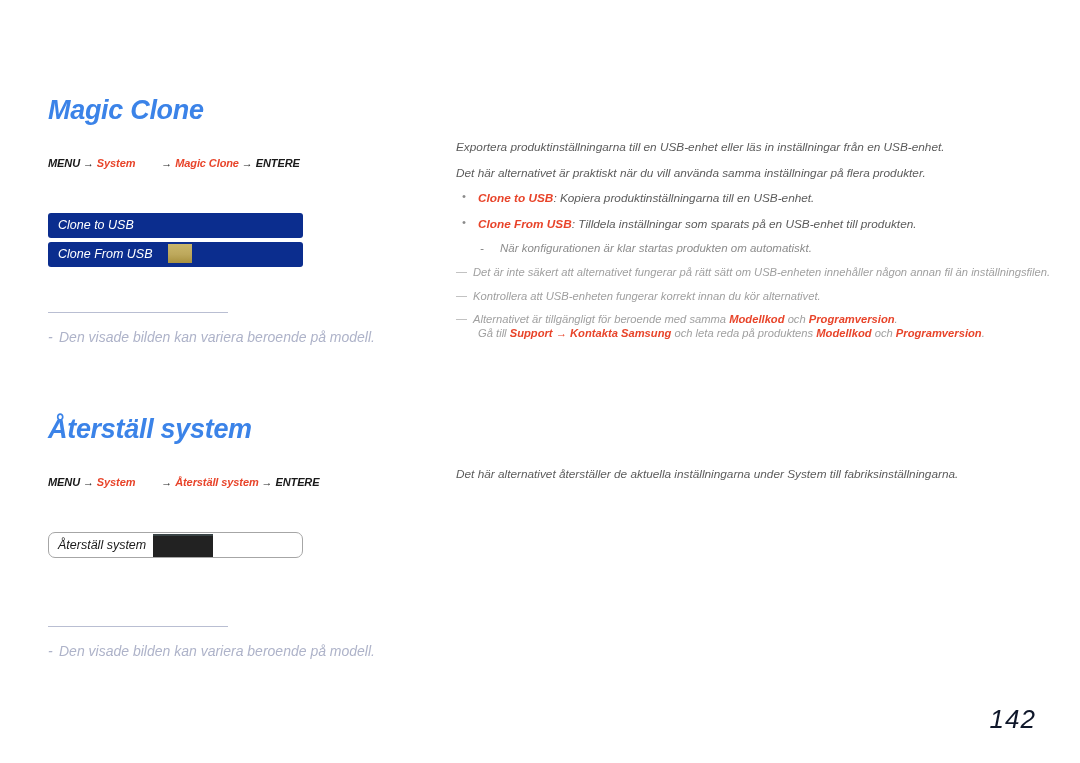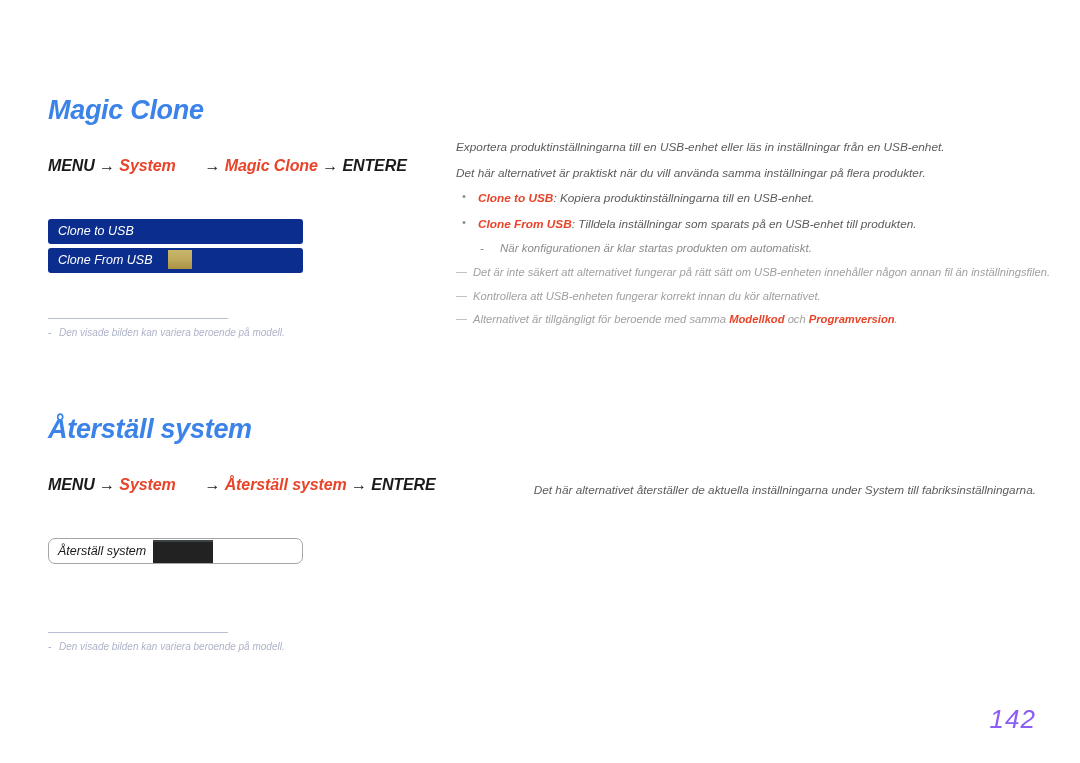--- a/index.html
+++ b/index.html
@@ -49,21 +49,21 @@
     font-size: 27px;
     font-weight: bold;
     letter-spacing: -0.3px;
     line-height: 1.1;
     margin: 0;
     white-space: nowrap;
   }
 
   
   .menu-path {
-    font-size: 16px;
+    font-size: 11px;
     font-weight: bold;
     color: #1a1a1a;
     margin-top: 31px;
     white-space: nowrap;
     letter-spacing: -0.1px;
   }
   .menu-path .accent { color: #e8442a; }
   .menu-path .arrow  { color: #1a1a1a; font-weight: normal; }
   .menu-path .gap    { display: inline-block; width: 20px; }
 
@@ -129,22 +129,22 @@
   }
 
   
   .footnote-rule {
     width: 180px;
     height: 1px;
     background: #b9bed2;
     margin-top: 45px;
   }
   .footnote {
-    margin-top: 8px;
-    font-size: 10px;
+    margin-top: 16px;
+    font-size: 14px;
     color: #aeb3c9;
     white-space: nowrap;
   }
   .footnote .dash {
     display: inline-block;
     width: 11px;
   }
 
   
   .body-line {
@@ -216,21 +216,21 @@
   }
   .note-cont strong { color: #e8442a; font-weight: bold; }
   .note-cont .arrow { color: #e8442a; font-weight: bold; }
 
   
   .page-number {
     position: absolute;
     right: 44px;
     bottom: 28px;
     font-size: 26px;
-    color: #8b5cf6;
+    color: #0f172a;
     letter-spacing: 1px;
   }
 </style>
 </head>
 <body>
 
 <div class="page">
 
   <div class="section" style="top:96px;">
 
@@ -291,20 +291,23 @@
       <div class="note-line">
         <span class="emdash">—</span>
         <span>Kontrollera att USB-enheten fungerar korrekt innan du kör alternativet.</span>
       </div>
 
       <div class="note-line" style="margin-bottom:3px;">
         <span class="emdash">—</span>
         <span>Alternativet är tillgängligt för beroende med samma </span><strong>Modellkod</strong><span> och </span><strong>Programversion</strong><span>.</span>
       </div>
 
+      <div class="note-cont">
+        <span>Gå till </span><strong>Support</strong><span class="arrow"> → </span><strong>Kontakta Samsung</strong><span> och leta reda på produktens </span><strong>Modellkod</strong><span> och </span><strong>Programversion</strong><span>.</span>
+      </div>
     </div>
   </div>
 
   <div class="section" style="top:415px;">
 
     <div class="col-left">
       <h1 class="heading">Återställ system</h1>
 
       <div class="menu-path">
         <span>MENU</span>
@@ -321,20 +324,20 @@
         <span class="osd-white-label">Återställ system</span>
         <span class="osd-dark-bar"></span>
       </div>
 
       <div class="footnote-rule" style="margin-top:68px;"></div>
       <div class="footnote">
         <span class="dash">-</span><span>Den visade bilden kan variera beroende på modell.</span>
       </div>
     </div>
 
-    <div class="col-right" style="top:24px;text-align:right;">
+    <div class="col-right" style="top:8px;">
       <div class="body-line">Det här alternativet återställer de aktuella inställningarna under System till fabriksinställningarna.</div>
     </div>
   </div>
 
   <div class="page-number">142</div>
 
 </div>
 
 </body></html>

